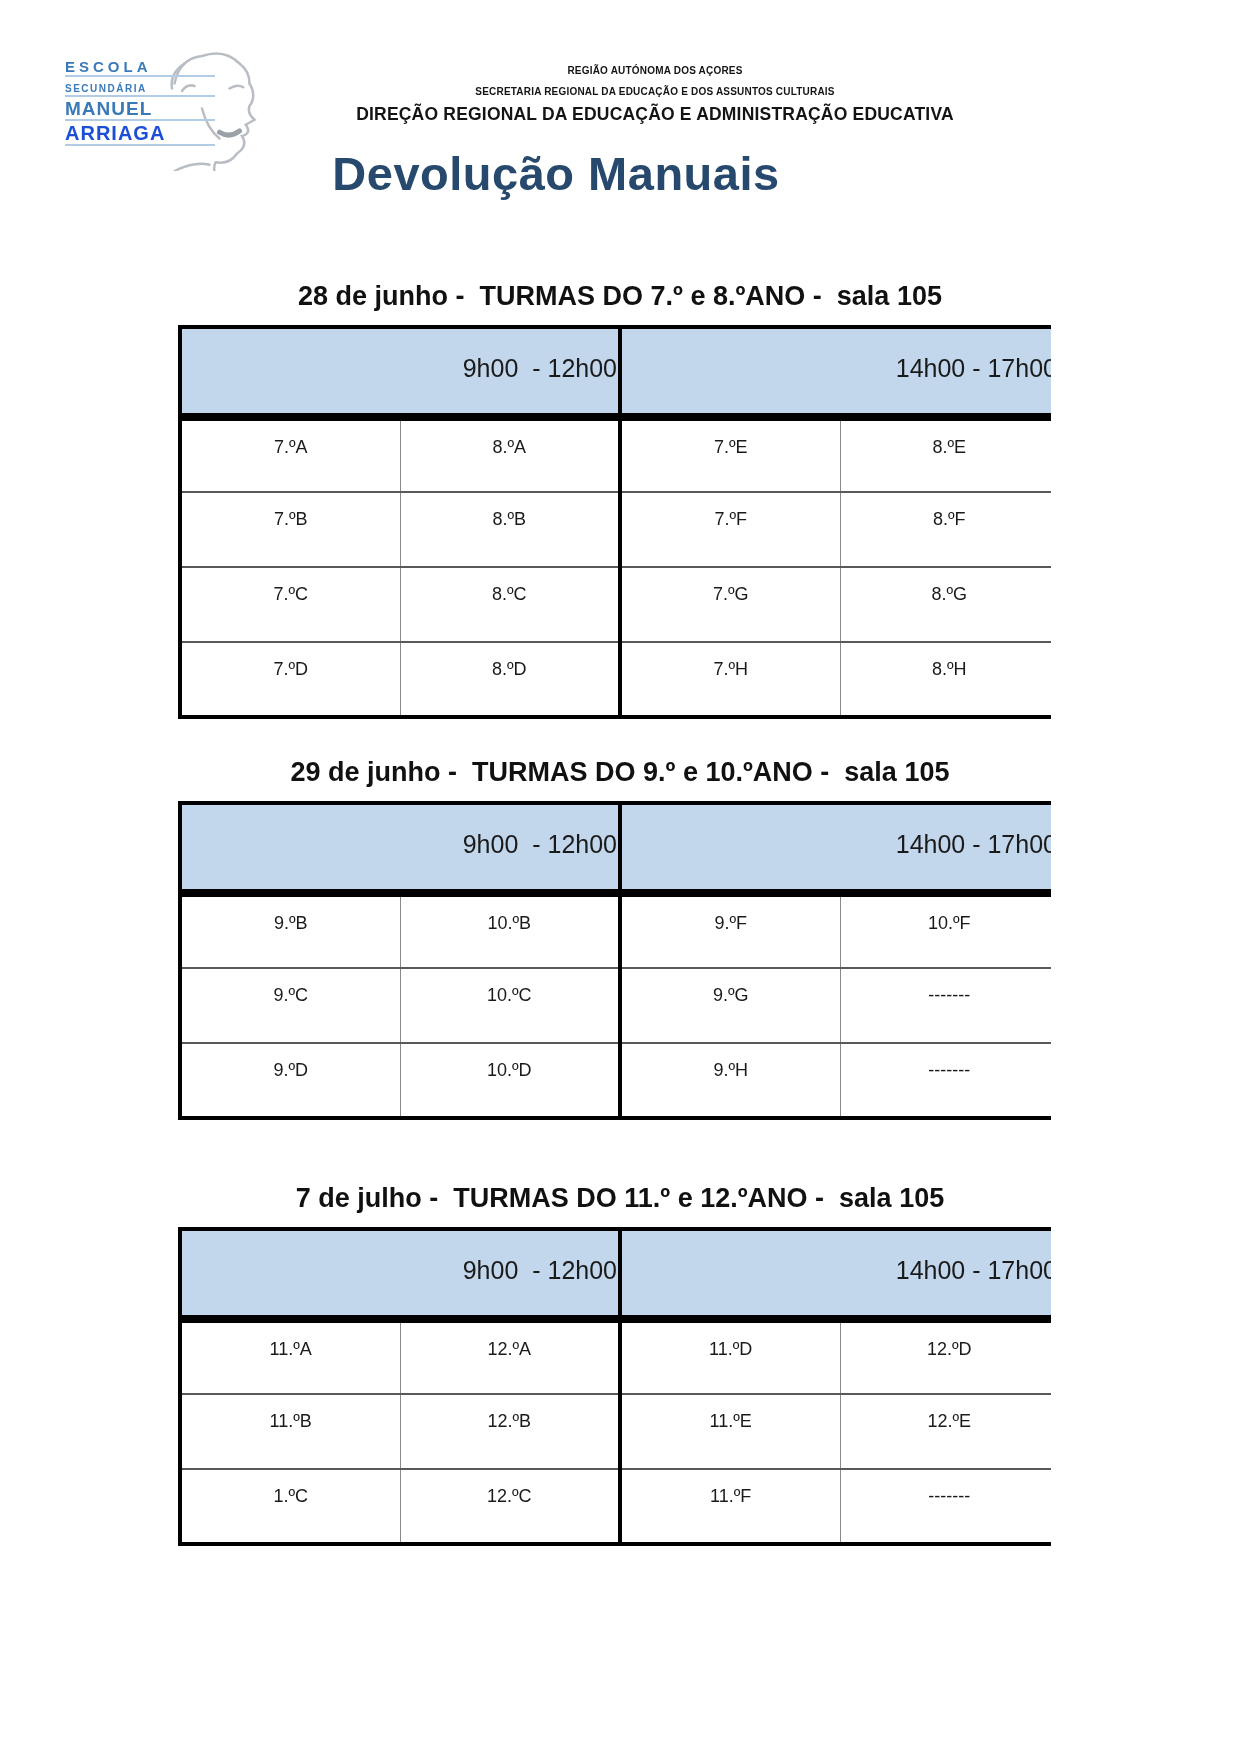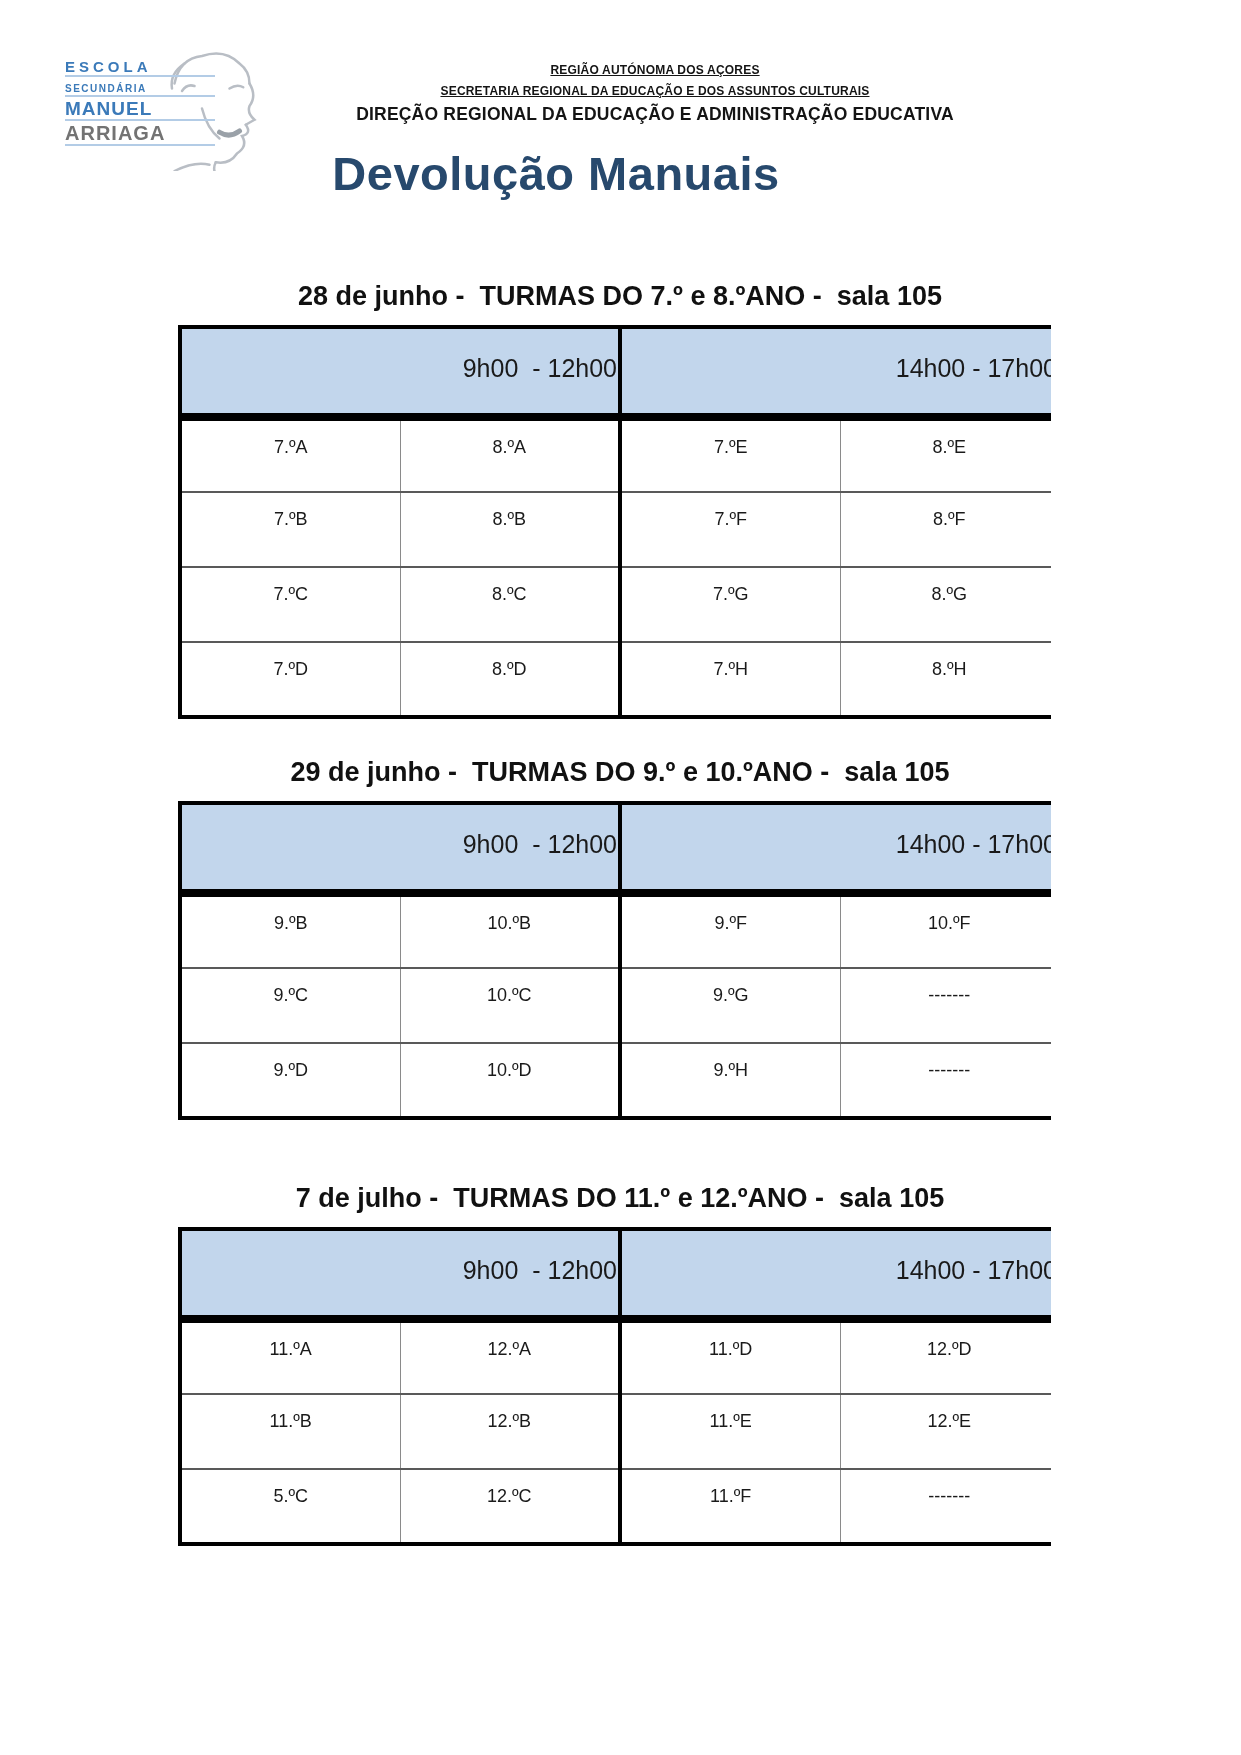--- a/index.html
+++ b/index.html
@@ -8,27 +8,27 @@
 
   
   .logo { position:absolute; left:57px; top:46px; width:225px; height:125px; }
   .logo-text { position:absolute; left:8px; top:12px; width:120px; z-index:2; }
   .logo-row { position:relative; margin-bottom:2px; }
   .logo-row::after { content:""; position:absolute; left:0; bottom:-1px; width:150px;
                      border-bottom:2px solid #b3cce6; }
   .logo-l1 { font-size:15px; font-weight:bold; letter-spacing:4px; color:#3b7ab9; }
   .logo-l2 { font-size:10px; font-weight:bold; letter-spacing:1.5px; color:#3b7ab9; }
   .logo-l3 { font-size:19px; font-weight:bold; letter-spacing:1px; color:#3b7ab9; }
-  .logo-l4 { font-size:20px; font-weight:bold; letter-spacing:1px; color:#737373;margin-top:28px; }
+  .logo-l4 { font-size:20px; font-weight:bold; letter-spacing:1px; color:#1d4ed8;margin-top:28px; }
   .logo-face { position:absolute; left:100px; top:0; z-index:1; }
 
   
   .org { position:absolute; left:300px; top:60px; width:710px; text-align:center;
          font-weight:bold; color:#141414; }
-  .org-l1, .org-l2 { font-size:12px; line-height:21px; letter-spacing:0.2px;text-decoration:underline; }
+  .org-l1, .org-l2 { font-size:10px; line-height:21px; letter-spacing:0.2px; }
   .org-l3 { font-size:17.5px; line-height:24px; letter-spacing:0.2px; }
 
   
   .title { position:absolute; left:0; top:146px; width:1112px; text-align:center;
            font-size:47px; font-weight:bold; color:#27496d; letter-spacing:0.5px; }
 
   
   .block { position:absolute; left:178px; width:884px; }
   .s1 { top:281px; } .s2 { top:757px; } .s3 { top:1173px;margin-top:10px; }
   .caption { text-align:center; font-size:27px; font-weight:bold; color:#111;
@@ -190,21 +190,21 @@
             <td class="mid">11.ºD</td>
             <td>12.ºD</td>
           </tr>
           <tr>
             <td>11.ºB</td>
             <td>12.ºB</td>
             <td class="mid">11.ºE</td>
             <td>12.ºE</td>
           </tr>
           <tr>
-            <td>5.ºC</td>
+            <td>1.ºC</td>
             <td>12.ºC</td>
             <td class="mid">11.ºF</td>
             <td>-------</td>
           </tr>
         </tbody>
     </table>
   </div>
 
 </div>
 

